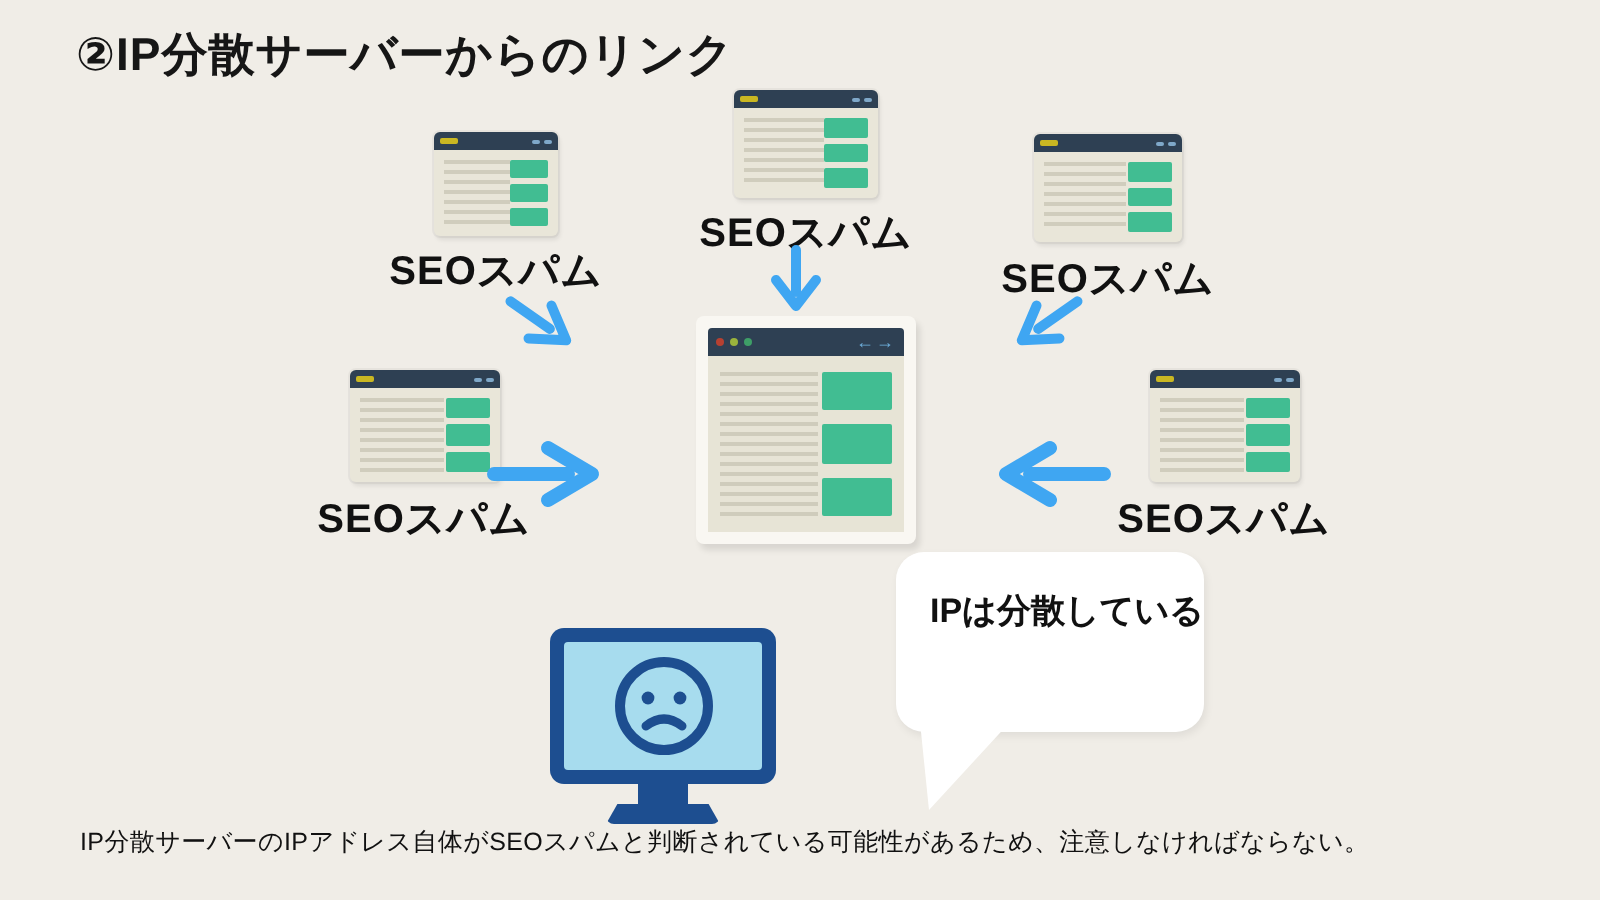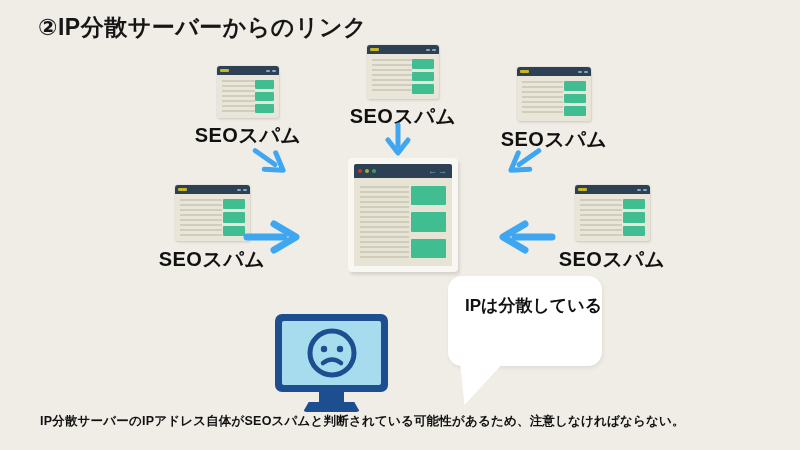--- a/index.html
+++ b/index.html
@@ -93,21 +93,21 @@
     padding:16px 14px 16px 17px;
   }
   .speech-bubble .line { font-size:17px; font-weight:700; line-height:1.65; color:#111; white-space:nowrap; }
   .bubble-tail {
     position:absolute; left:12px; top:calc(100% - 5px); width:45px; height:44px;
     background:#ffffff; clip-path:polygon(0% 0%,100% 0%,10% 100%);
   }
 
   .caption {
     left:40px; top:413px; width:720px;
-    font-size:12.5px; font-weight:700; color:#111; letter-spacing:0.2px; white-space:nowrap;
+    font-size:12.5px; font-weight:400; color:#111; letter-spacing:0.2px; white-space:nowrap;
   }
 </style>
 </head>
 <body>
 
 <div class="abs page-title">②IP分散サーバーからのリンク</div>
 
 <div class="abs mini-browser" style="left:217px;top:66px;width:62px;height:52px">
   <div class="mb-header">
     <span class="mb-badge"></span>

